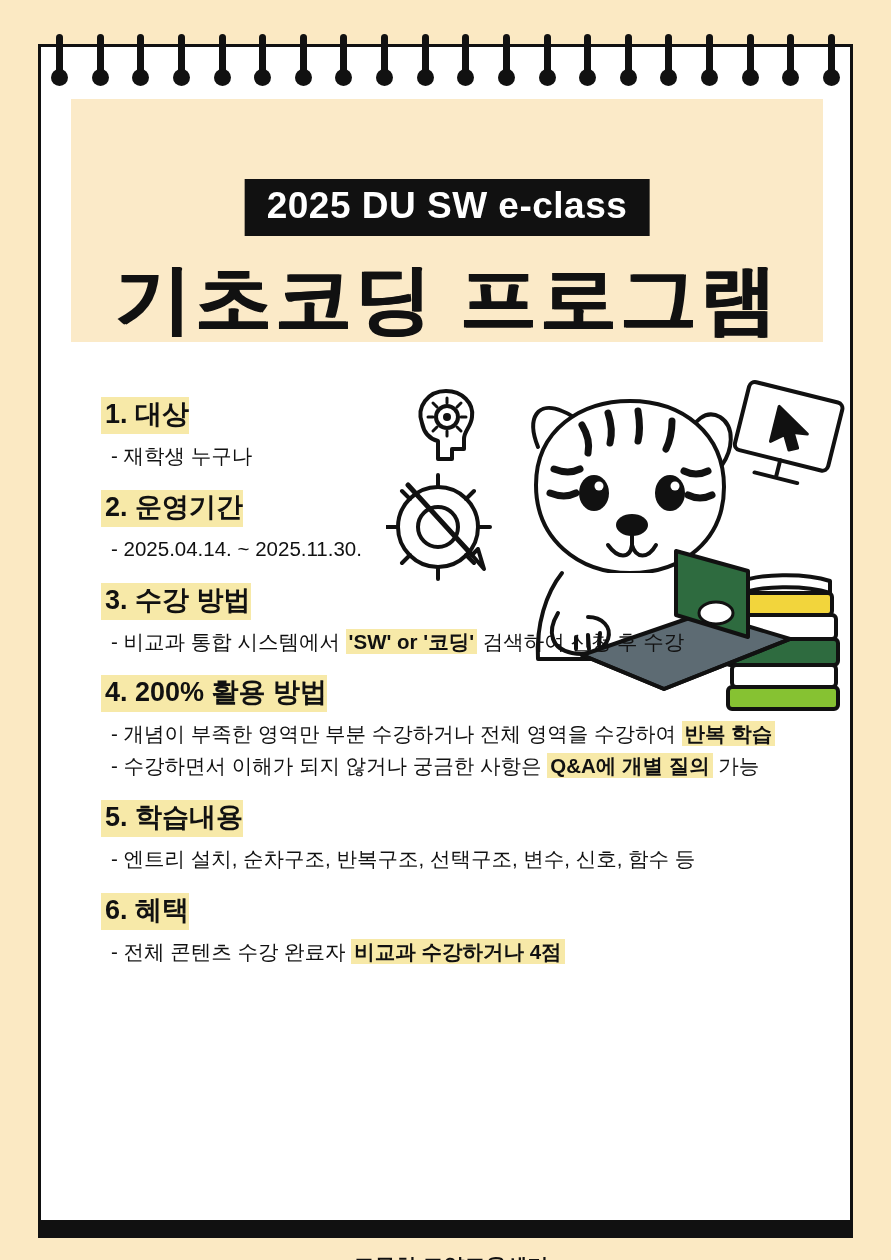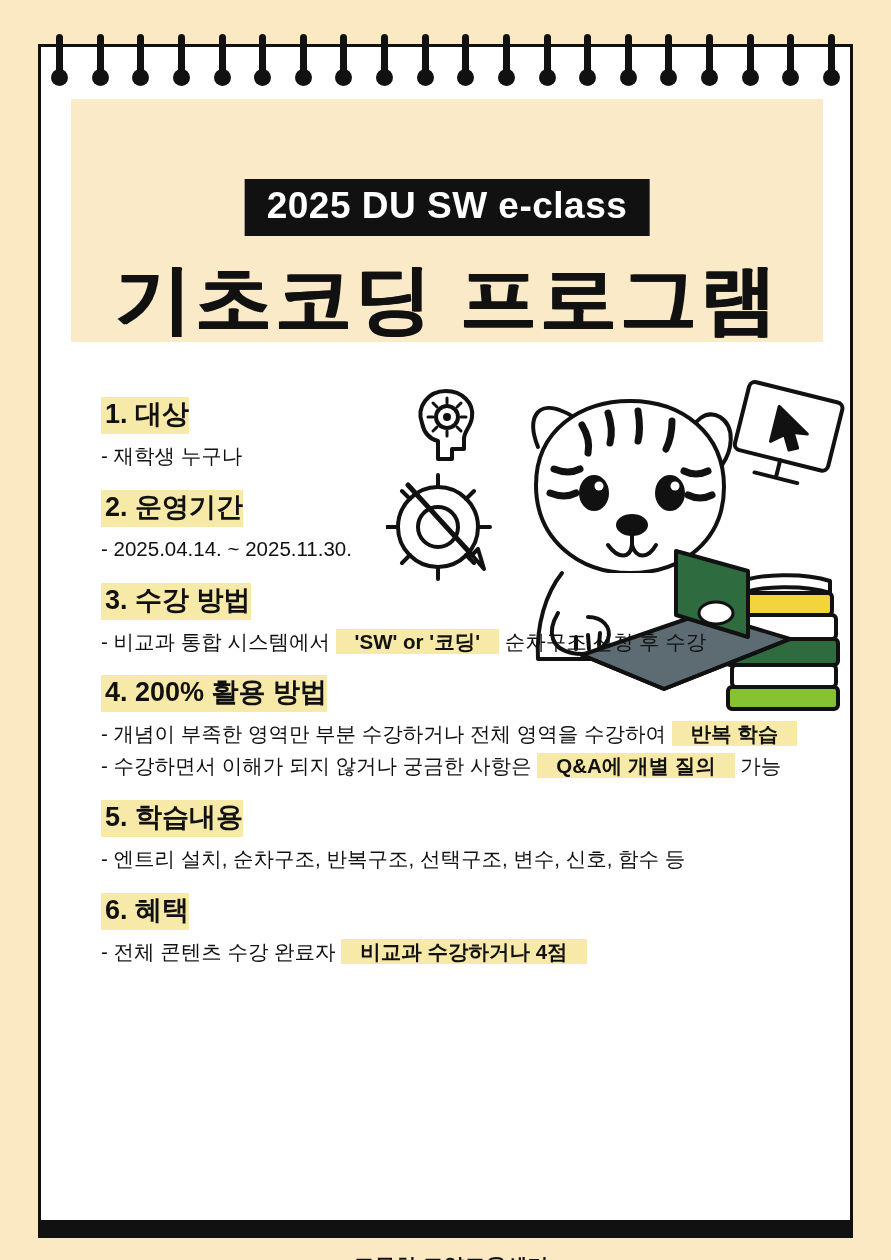--- a/index.html
+++ b/index.html
@@ -116,26 +116,26 @@
     color: #111111;
     background: #f7e9a8;
     padding: 2px 0 4px 4px;
     margin: 0 0 6px 0;
     line-height: 1.15;
   }
   .sec-body {
     font-size: 20.5px;
     color: #111111;
     line-height: 1.55;
-    margin: 0 0 18px 0;
+    margin: 0 0 18px 10px;
     font-weight: 500;
   }
   .sec-body .hl {
     background: #f7e9a8;
-    padding: 1px 19px;
+    padding: 1px 3px;
     font-weight: 700;
   }
   .sec-body .ln { display: block; white-space: nowrap; }
   .footer-note {
     position: absolute;
     left: 0;
     right: 0;
     top: 855px;
     text-align: center;
     font-size: 21px;
@@ -281,21 +281,21 @@
       <div class="sec">
         <div class="sec-head">2. 운영기간</div>
         <div class="sec-body">
           <span class="ln"><span>- 2025.04.14. ~ 2025.11.30.</span></span>
         </div>
       </div>
 
       <div class="sec">
         <div class="sec-head">3. 수강 방법</div>
         <div class="sec-body">
-          <span class="ln"><span>- 비교과 통합 시스템에서 </span><span class="hl">'SW' or '코딩'</span><span> 순차구조 신청 후 수강</span></span>
+          <span class="ln"><span>- 비교과 통합 시스템에서 </span><span class="hl">'SW' or '코딩'</span><span> 검색하여 신청 후 수강</span></span>
         </div>
       </div>
 
       <div class="sec">
         <div class="sec-head">4. 200% 활용 방법</div>
         <div class="sec-body">
           <span class="ln"><span>- 개념이 부족한 영역만 부분 수강하거나 전체 영역을 수강하여 </span><span class="hl">반복 학습</span><span></span></span>
           <span class="ln"><span>- 수강하면서 이해가 되지 않거나 궁금한 사항은 </span><span class="hl">Q&amp;A에 개별 질의</span><span> 가능</span></span>
         </div>
       </div>

